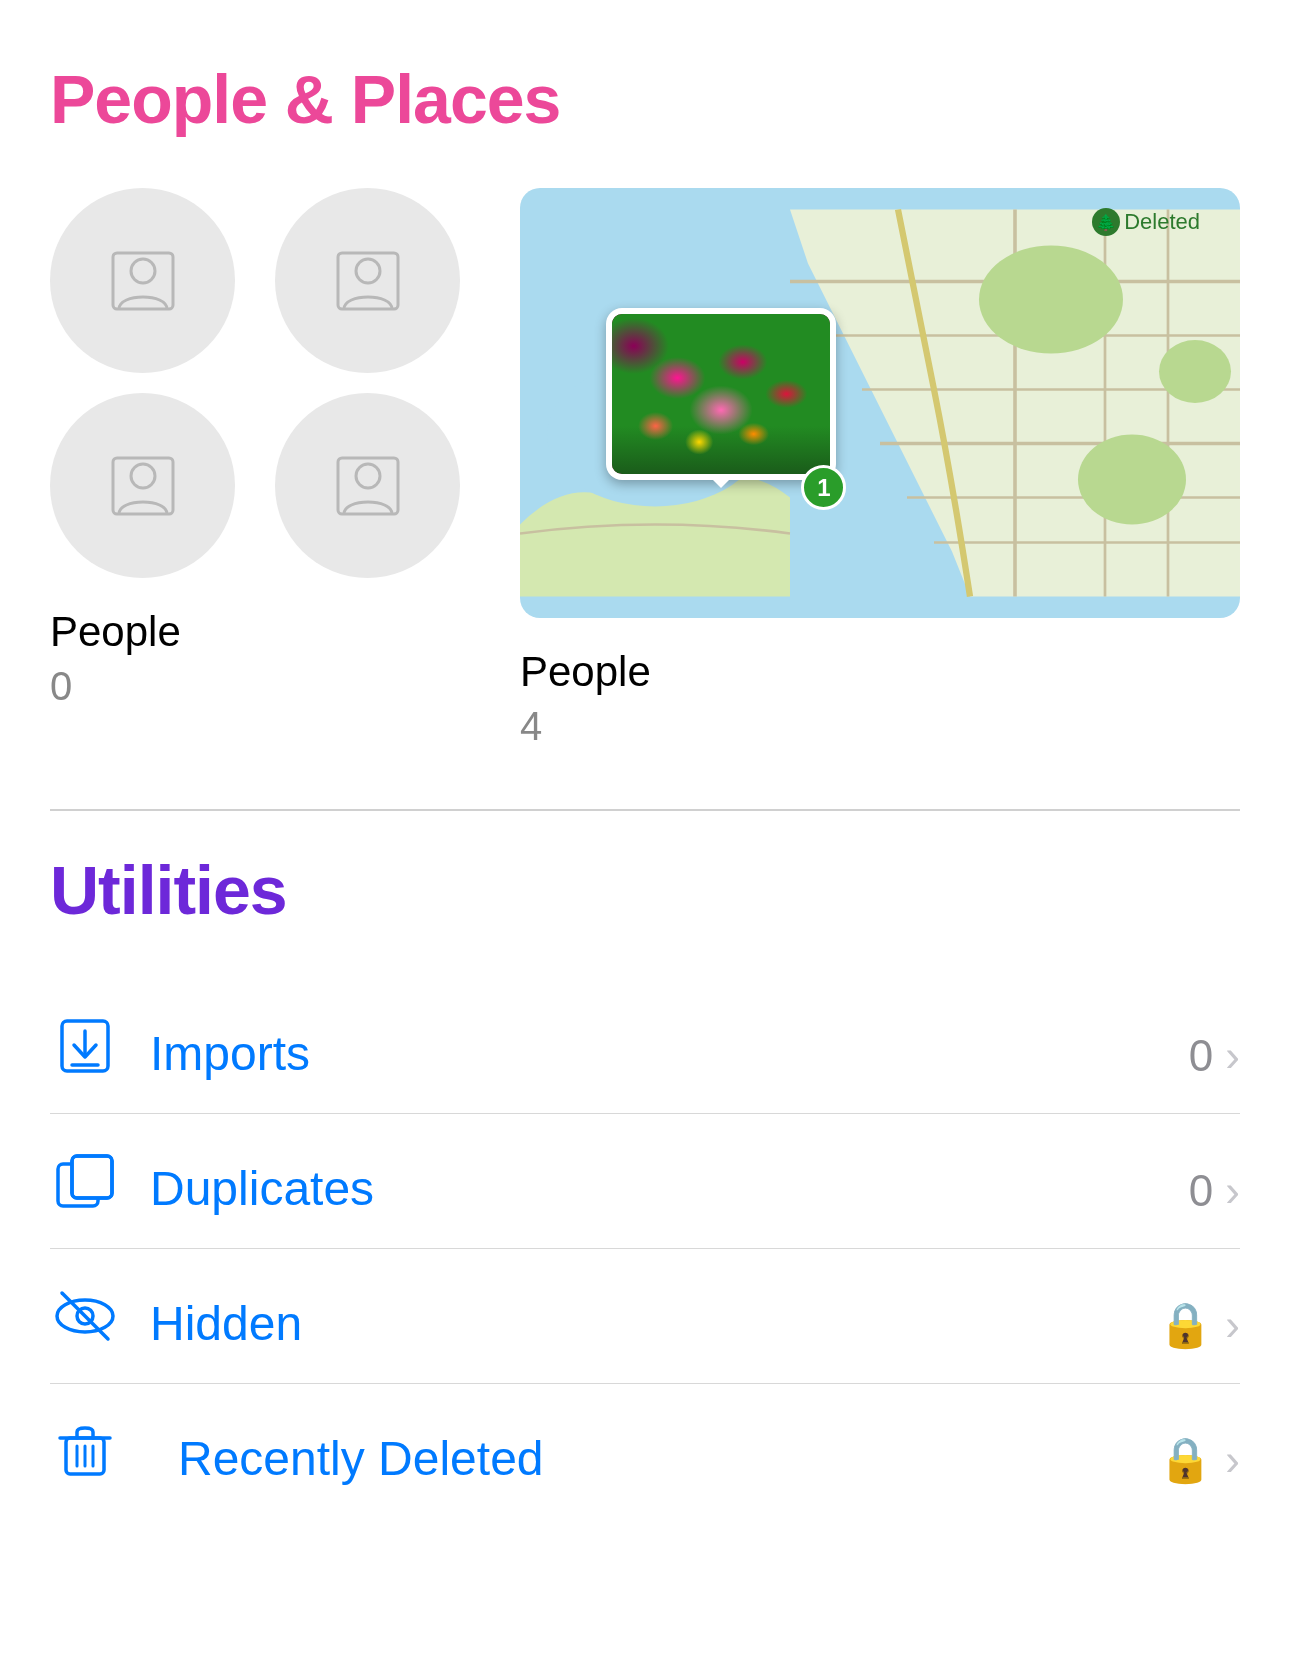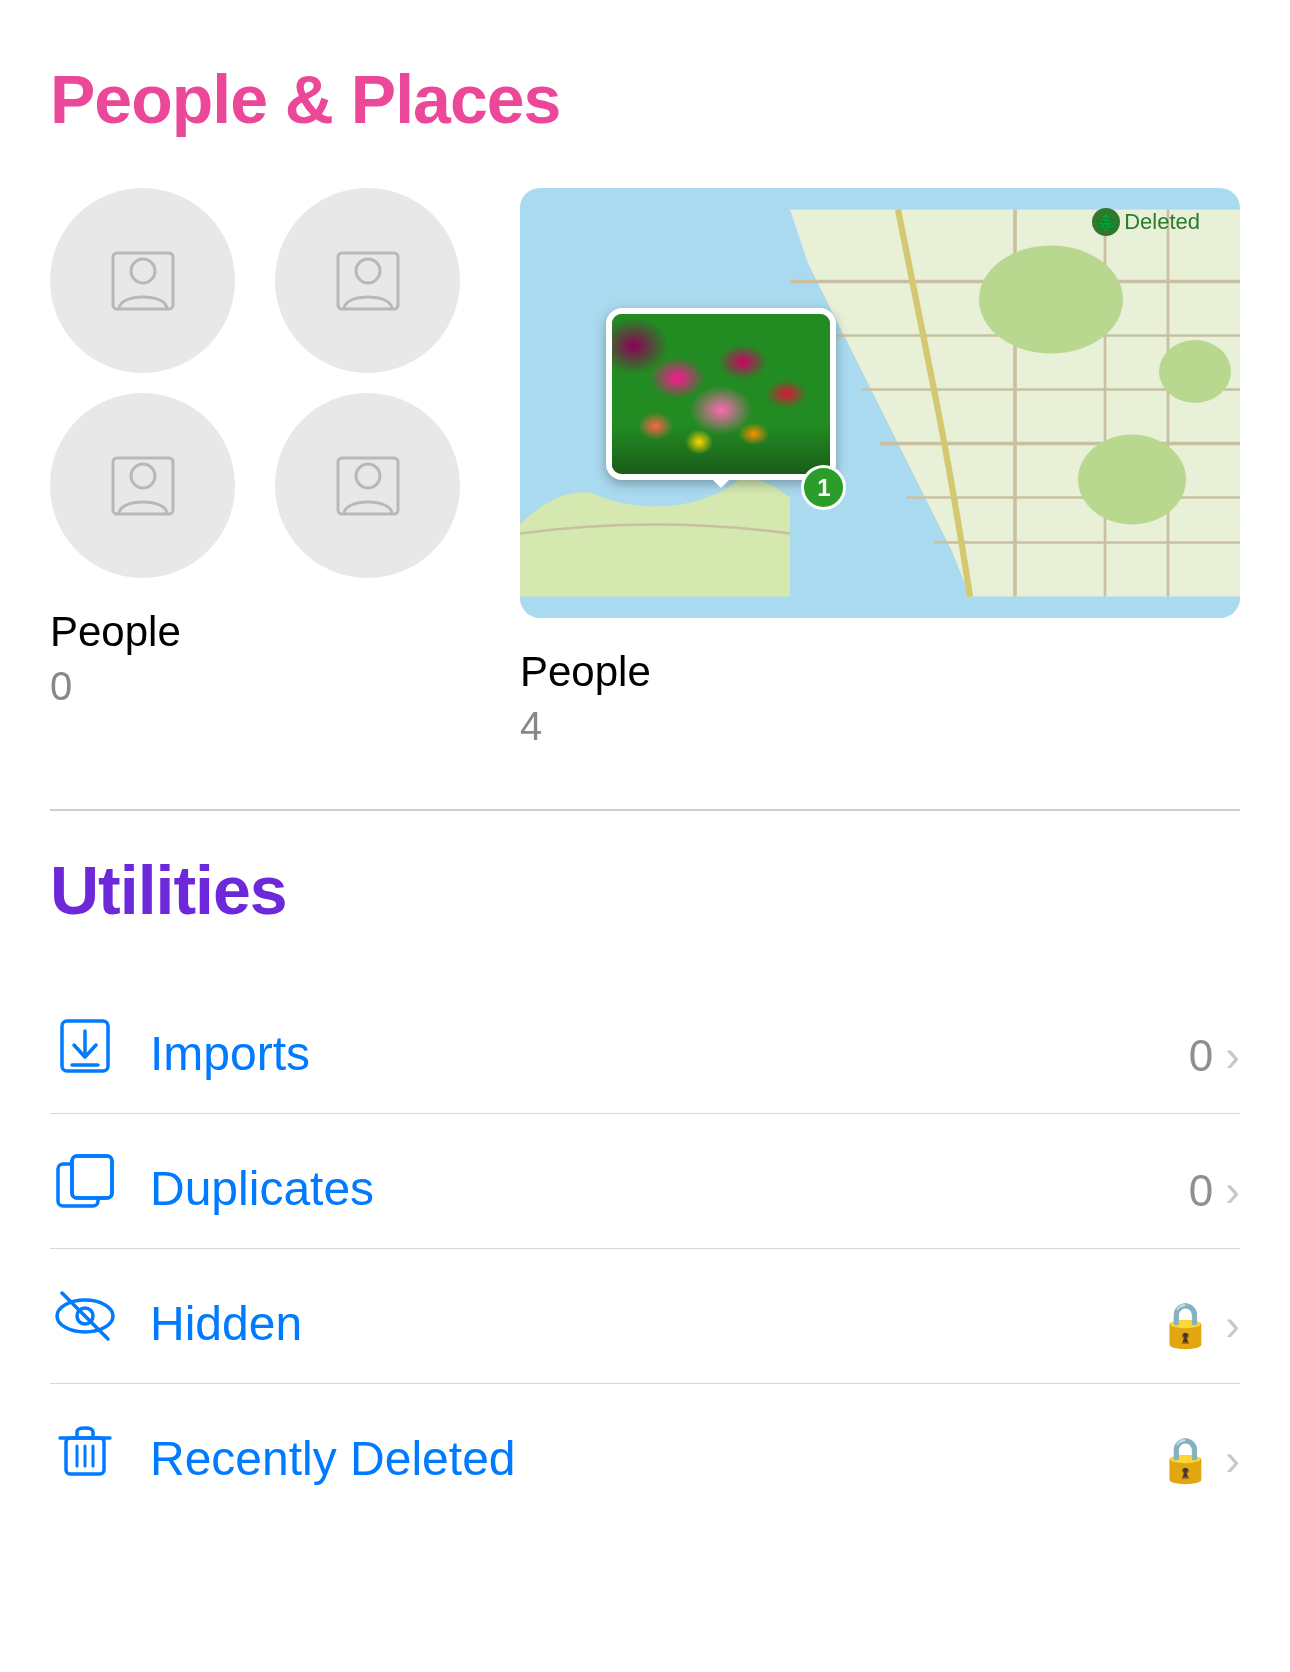--- a/index.html
+++ b/index.html
@@ -174,20 +174,21 @@
     .utility-item {
       display: flex;
       align-items: flex-end;
       padding: 32px 0;
       border-bottom: 1.5px solid #d8d8d8;
       cursor: pointer;
     }
 
     .utility-item:last-child {
       border-bottom: none;
+      gap: 28px;
     }
 
     .utility-icon {
       width: 70px;
       height: 70px;
       margin-right: 30px;
       display: flex;
       align-items: center;
       justify-content: center;
       flex-shrink: 0;

